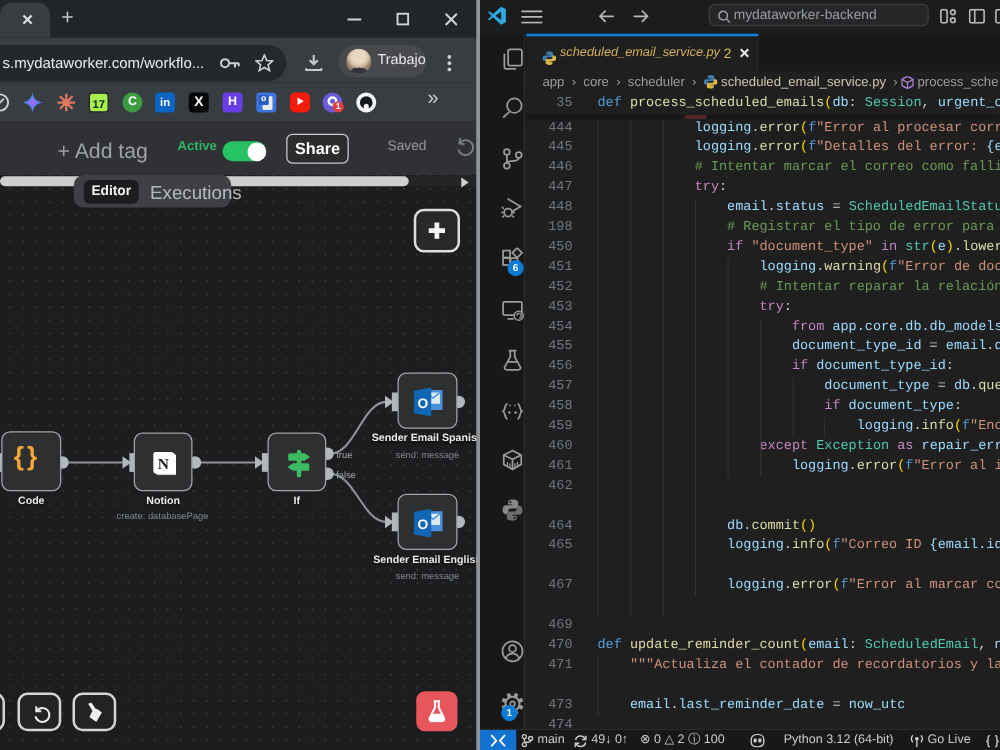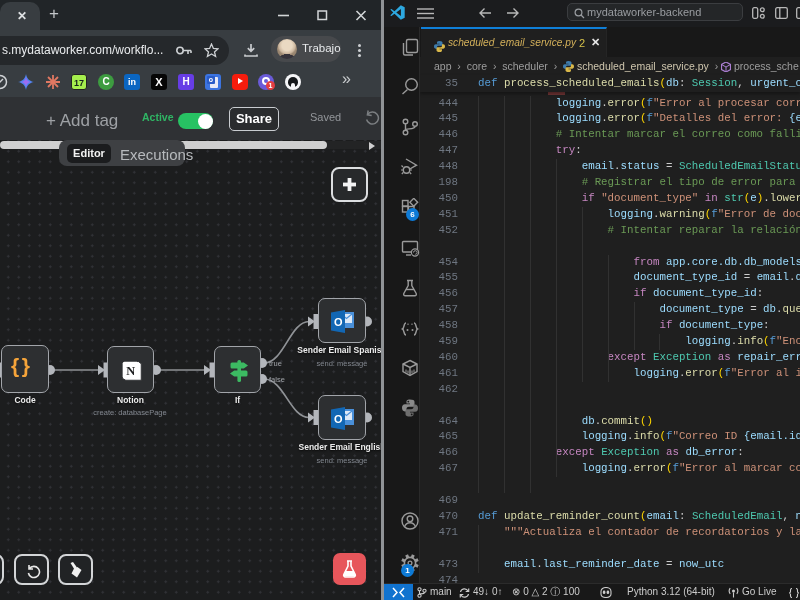--- a/index.html
+++ b/index.html
@@ -324,32 +324,32 @@
 <div style="position:absolute;top:16.5px;left:128px;width:17px;height:3.5px;background:#6e3434;"></div>
 <div class="cl" style="top:20.55px"><span class="ln">444</span><span class="ct">            <span class="v">logging</span><span class="w">.</span><span class="fn">error</span><span class="p">(</span><span class="b">f</span><span class="s">"Error al procesar correo </span></span></div>
 <div class="cl" style="top:36.45px"><span class="ln">445</span><span class="ct">            <span class="v">logging</span><span class="w">.</span><span class="fn">error</span><span class="p">(</span><span class="b">f</span><span class="s">"Detalles del error: </span><span class="v">{e}</span></span></div>
 <div class="cl" style="top:52.35px"><span class="ln">446</span><span class="ct">            <span class="c"># Intentar marcar el correo como fallido</span></span></div>
 <div class="cl" style="top:68.25px"><span class="ln">447</span><span class="ct">            <span class="k">try</span><span class="w">:</span></span></div>
 <div class="cl" style="top:84.15px"><span class="ln">448</span><span class="ct">                <span class="v">email</span><span class="w">.</span><span class="v">status</span><span class="w"> = </span><span class="ty">ScheduledEmailStatus</span></span></div>
 <div class="cl" style="top:100.05px"><span class="ln">198</span><span class="ct">                <span class="c"># Registrar el tipo de error para debugging</span></span></div>
 <div class="cl" style="top:115.95px"><span class="ln">450</span><span class="ct">                <span class="k">if</span><span class="w"> </span><span class="s">"document_type"</span><span class="w"> </span><span class="k">in</span><span class="w"> </span><span class="ty">str</span><span class="p">(</span><span class="v">e</span><span class="p">)</span><span class="w">.</span><span class="fn">lower</span></span></div>
 <div class="cl" style="top:131.85px"><span class="ln">451</span><span class="ct">                    <span class="v">logging</span><span class="w">.</span><span class="fn">warning</span><span class="p">(</span><span class="b">f</span><span class="s">"Error de documento en correo"</span></span></div>
 <div class="cl" style="top:147.75px"><span class="ln">452</span><span class="ct">                    <span class="c"># Intentar reparar la relación</span></span></div>
+<div class="cl" style="top:163.65px"><span class="ln">453</span><span class="ct">                    <span class="k">try</span><span class="w">:</span></span></div>
 <div class="cl" style="top:179.55px"><span class="ln">454</span><span class="ct">                        <span class="k">from</span><span class="w"> </span><span class="v">app.core.db.db_models</span></span></div>
 <div class="cl" style="top:195.45px"><span class="ln">455</span><span class="ct">                        <span class="v">document_type_id</span><span class="w"> = </span><span class="v">email</span><span class="w">.</span><span class="v">document_type_id</span></span></div>
 <div class="cl" style="top:211.35px"><span class="ln">456</span><span class="ct">                        <span class="k">if</span><span class="w"> </span><span class="v">document_type_id</span><span class="w">:</span></span></div>
 <div class="cl" style="top:227.25px"><span class="ln">457</span><span class="ct">                            <span class="v">document_type</span><span class="w"> = </span><span class="v">db</span><span class="w">.</span><span class="fn">query</span></span></div>
 <div class="cl" style="top:243.15px"><span class="ln">458</span><span class="ct">                            <span class="k">if</span><span class="w"> </span><span class="v">document_type</span><span class="w">:</span></span></div>
 <div class="cl" style="top:259.05px"><span class="ln">459</span><span class="ct">                                <span class="v">logging</span><span class="w">.</span><span class="fn">info</span><span class="p">(</span><span class="b">f</span><span class="s">"Encontrado tipo"</span></span></div>
 <div class="cl" style="top:274.95px"><span class="ln">460</span><span class="ct">                    <span class="k">except</span><span class="w"> </span><span class="ty">Exception</span><span class="w"> </span><span class="k">as</span><span class="w"> </span><span class="v">repair_error</span></span></div>
 <div class="cl" style="top:290.85px"><span class="ln">461</span><span class="ct">                        <span class="v">logging</span><span class="w">.</span><span class="fn">error</span><span class="p">(</span><span class="b">f</span><span class="s">"Error al intentar reparar"</span></span></div>
 <div class="cl" style="top:306.75px"><span class="ln">462</span><span class="ct"></span></div>
 <div class="cl" style="top:338.55px"><span class="ln">464</span><span class="ct">                <span class="v">db</span><span class="w">.</span><span class="fn">commit</span><span class="p">()</span></span></div>
 <div class="cl" style="top:354.45px"><span class="ln">465</span><span class="ct">                <span class="v">logging</span><span class="w">.</span><span class="fn">info</span><span class="p">(</span><span class="b">f</span><span class="s">"Correo ID </span><span class="v">{email.id}</span></span></div>
-<div class="cl" style="top:370.35px"><span class="ln">466</span><span class="ct">            <span class="k">except</span><span class="w"> </span><span class="ty">Exception</span><span class="w"> </span><span class="k">as</span><span class="w"> </span><span class="v">db_error</span><span class="w">:</span></span></div>
 <div class="cl" style="top:386.25px"><span class="ln">467</span><span class="ct">                <span class="v">logging</span><span class="w">.</span><span class="fn">error</span><span class="p">(</span><span class="b">f</span><span class="s">"Error al marcar correo"</span></span></div>
 <div class="cl" style="top:418.05px"><span class="ln">469</span><span class="ct"></span></div>
 <div class="cl" style="top:433.95px"><span class="ln">470</span><span class="ct"><span class="b">def</span><span class="w"> </span><span class="fn">update_reminder_count</span><span class="p">(</span><span class="v">email</span><span class="w">: </span><span class="ty">ScheduledEmail</span><span class="w">, </span><span class="v">now_utc</span></span></div>
 <div class="cl" style="top:449.85px"><span class="ln">471</span><span class="ct">    <span class="s">"""Actualiza el contador de recordatorios y la fecha"""</span></span></div>
 <div class="cl" style="top:481.65px"><span class="ln">473</span><span class="ct">    <span class="v">email</span><span class="w">.</span><span class="v">last_reminder_date</span><span class="w"> = </span><span class="v">now_utc</span></span></div>
 <div class="cl" style="top:497.55px"><span class="ln">474</span><span class="ct"></span></div>
 <div class="guide" style="left:58.0px;top:20.55px;height:397.50px"></div>
 <div class="guide" style="left:83.9px;top:20.55px;height:397.50px"></div>
 <div class="guide" style="left:109.8px;top:20.55px;height:397.50px"></div>
 <div class="guide" style="left:135.8px;top:84.15px;height:318.00px"></div>

